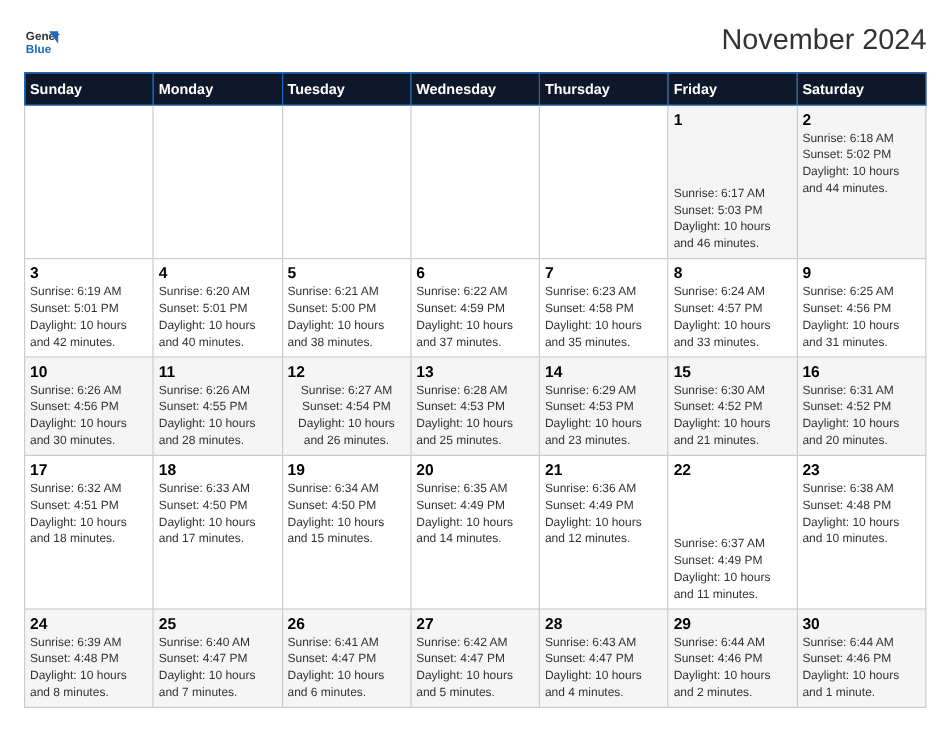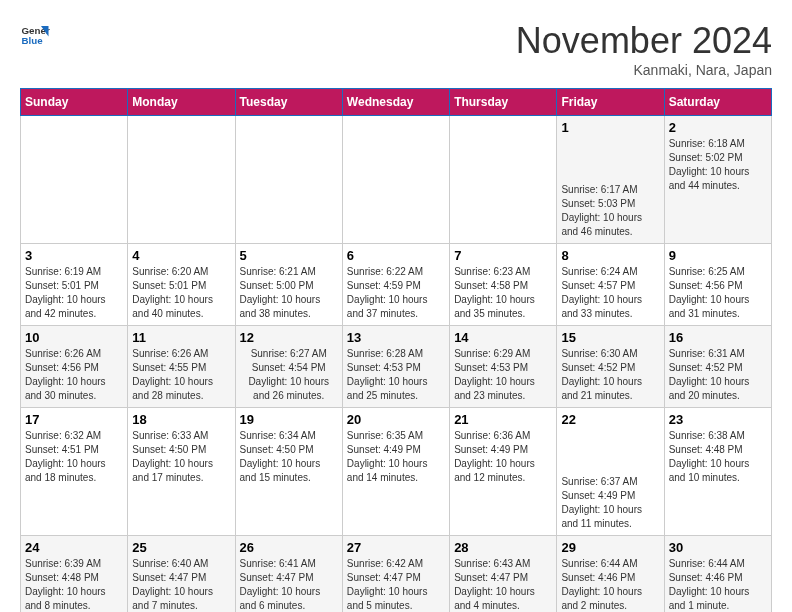--- a/index.html
+++ b/index.html
@@ -22,35 +22,35 @@
       gap: 4px;
     }
     .logo-icon {
       width: 30px;
       height: 30px;
     }
     .title-block {
       text-align: right;
     }
     .month-title {
-      font-size: 36px;
+      font-size: 24px;
       font-weight: normal;
       color: #333;
     }
     .location {
       font-size: 14px;
       color: #555;
     }
     table {
       width: 100%;
       border-collapse: collapse;
       font-size: 11px;
     }
     thead tr th {
-      background-color: #be185d;
+      background-color: #0f172a;
       color: #fff;
       padding: 6px 4px;
       text-align: left;
       font-size: 12px;
       font-weight: bold;
       border: 1px solid #1a6bbf;
     }
     tbody tr td {
       border: 1px solid #ccc;
       vertical-align: top;
@@ -83,21 +83,20 @@
 <div class="header">
   <div class="logo">
     <svg class="logo-icon" viewBox="0 0 40 40" xmlns="http://www.w3.org/2000/svg">
       <text x="2" y="18" font-size="13" font-weight="bold" fill="#333">General</text>
       <text x="2" y="32" font-size="13" font-weight="bold" fill="#1a6bbf">Blue</text>
       <polygon points="28,8 38,8 38,22" fill="#1a6bbf"></polygon>
     </svg>
   </div>
   <div class="title-block">
     <div class="month-title">November 2024</div>
-    <div class="location">Kanmaki, Nara, Japan</div>
   </div>
 </div>
 
 <table>
   <thead>
     <tr id="header-row">
         <th>Sunday</th>
         <th>Monday</th>
         <th>Tuesday</th>
         <th>Wednesday</th>

